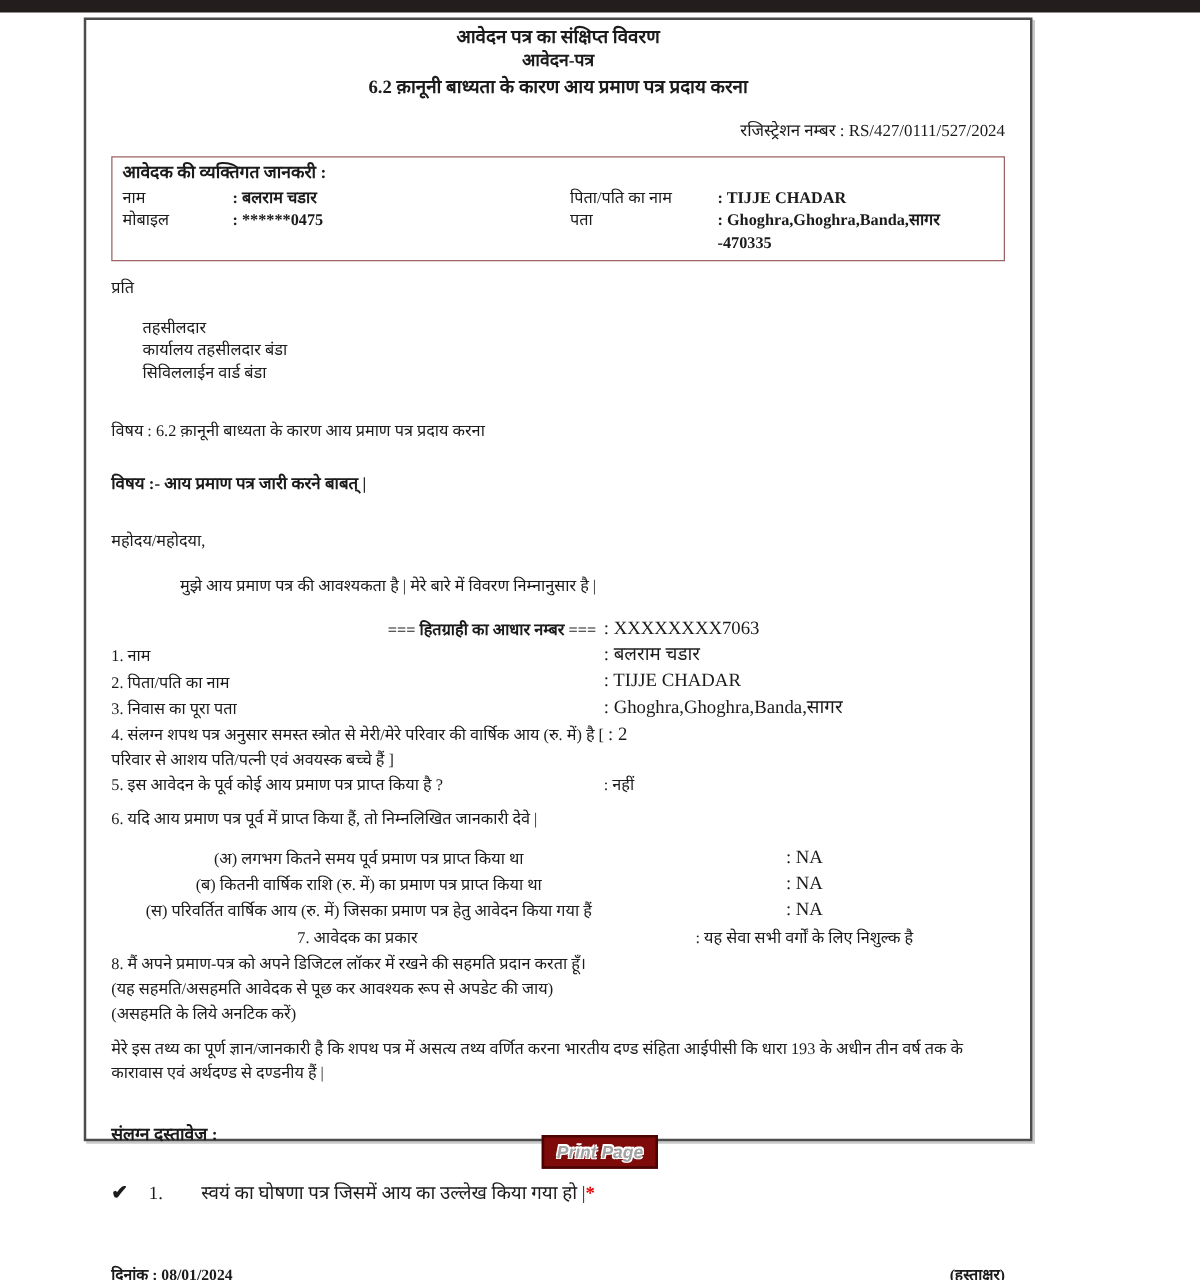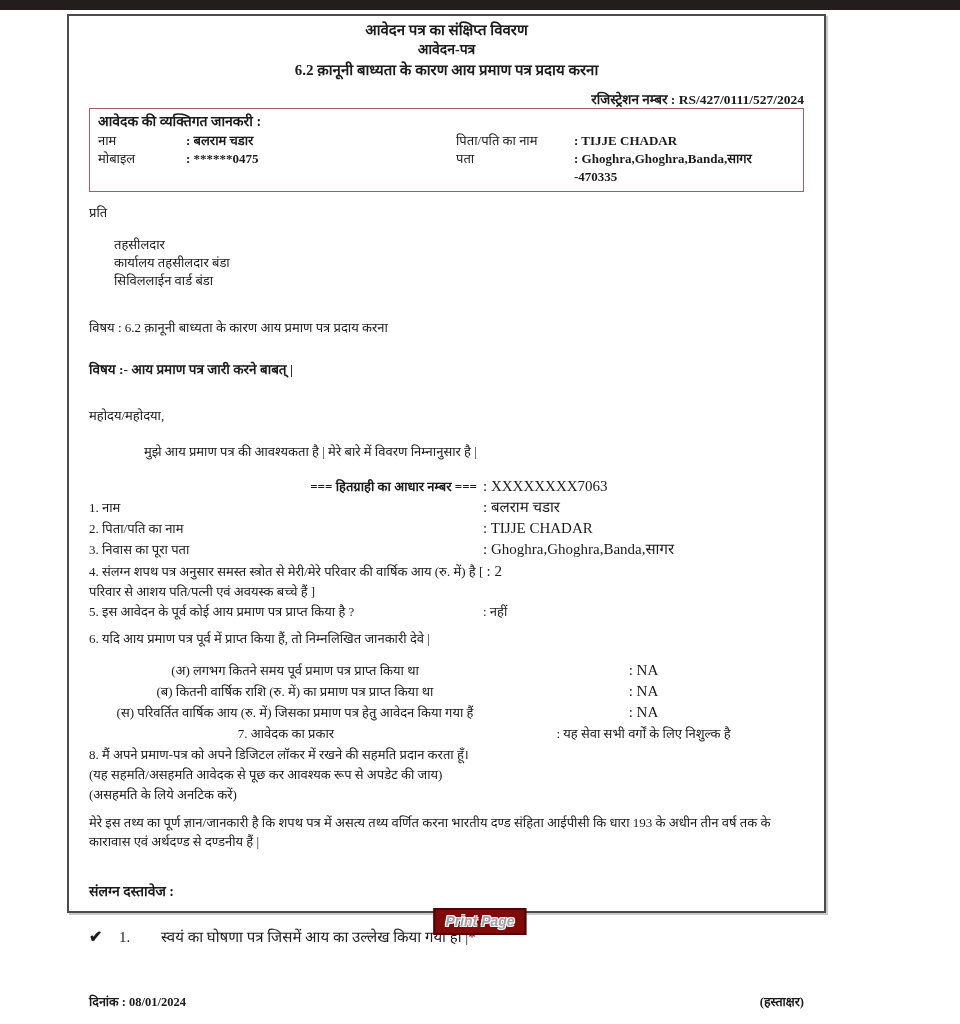--- a/index.html
+++ b/index.html
@@ -5,23 +5,23 @@
   * { margin:0; padding:0; box-sizing:border-box; }
   html,body { width:960px; height:1024px; background:#ffffff; overflow:hidden;
               font-family:"Liberation Serif", serif; color:#1b1b1b; }
   .top-strip { position:absolute; left:0; top:0; width:960px; height:10px; background:#241d1e; }
   .page-frame { position:absolute; left:67px; top:14px; width:759px; height:899px;
                 background:#fff; border:2px solid #4c4c4c;
                 box-shadow:2px 2px 0 #c9c9c9; padding:4px 20px 0 20px; }
   .center { text-align:center; }
   .title-line { font-size:15px; font-weight:bold; line-height:20px; }
   .title-line.small { font-size:14px; }
-  .reg-line { text-align:right; font-weight:bold; font-size:13.5px; margin-top:10px; }
+  .reg-line { text-align:right; font-weight:normal; font-size:13.5px; margin-top:15px; }
 
-  .applicant-box { border:1px solid #9b6363; margin-top:0; padding:3px 8px 5px 8px; }
+  .applicant-box { border:1px solid #9b6363; margin-top:12px; padding:3px 8px 5px 8px; }
   .applicant-box .box-title { font-weight:bold; font-size:14px; line-height:20px; }
   .info-row { display:grid; grid-template-columns:88px 270px 118px 1fr; font-size:13px; line-height:18px; }
   .info-row .v { font-weight:bold; }
 
   .body-text { font-size:13px; line-height:18px; }
   .to-label { margin-top:12px; font-size:13px; }
   .to-lines { margin-top:14px; margin-left:25px; font-size:13px; line-height:18px; }
   .subject1 { margin-top:28px; font-size:13px; }
   .subject2 { margin-top:24px; font-size:13.5px; font-weight:bold; }
   .salutation { margin-top:28px; font-size:13px; }

